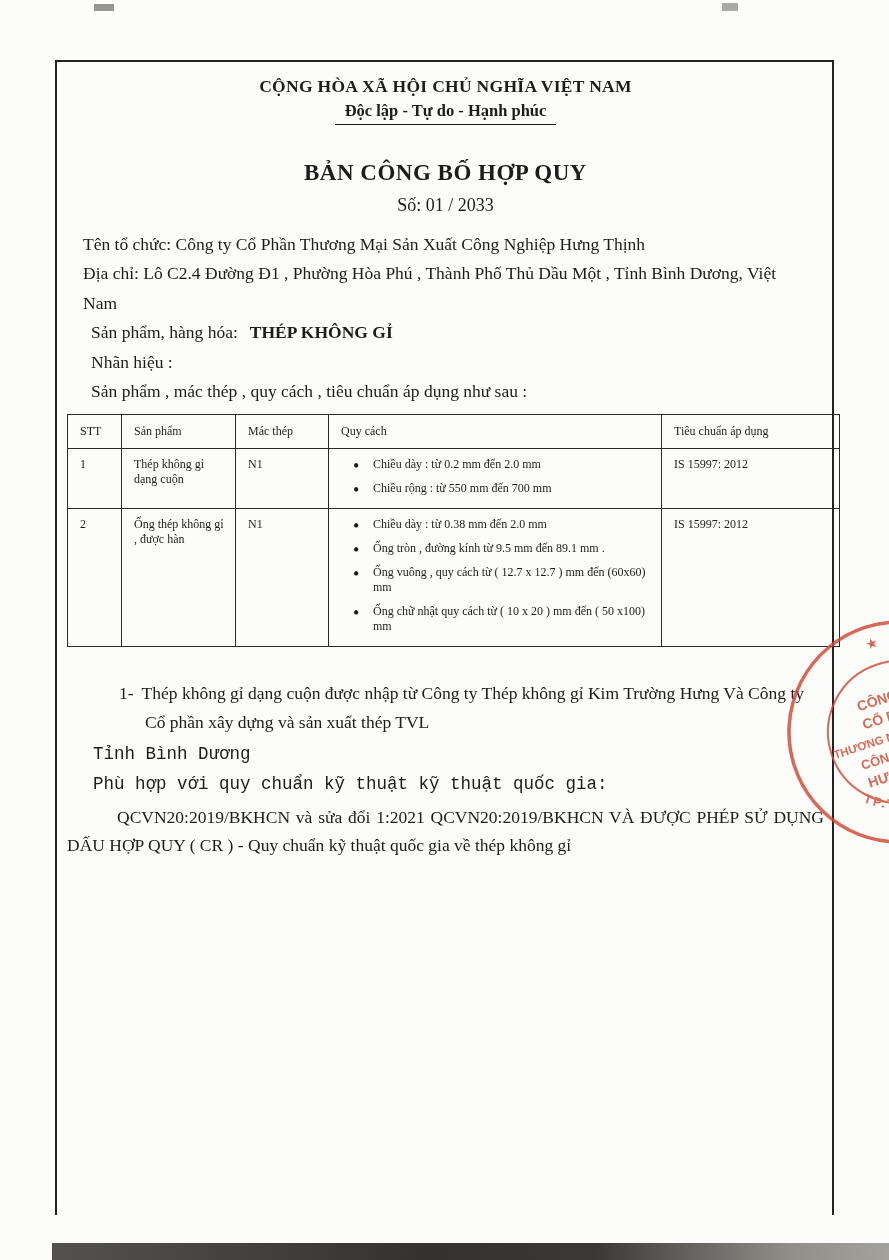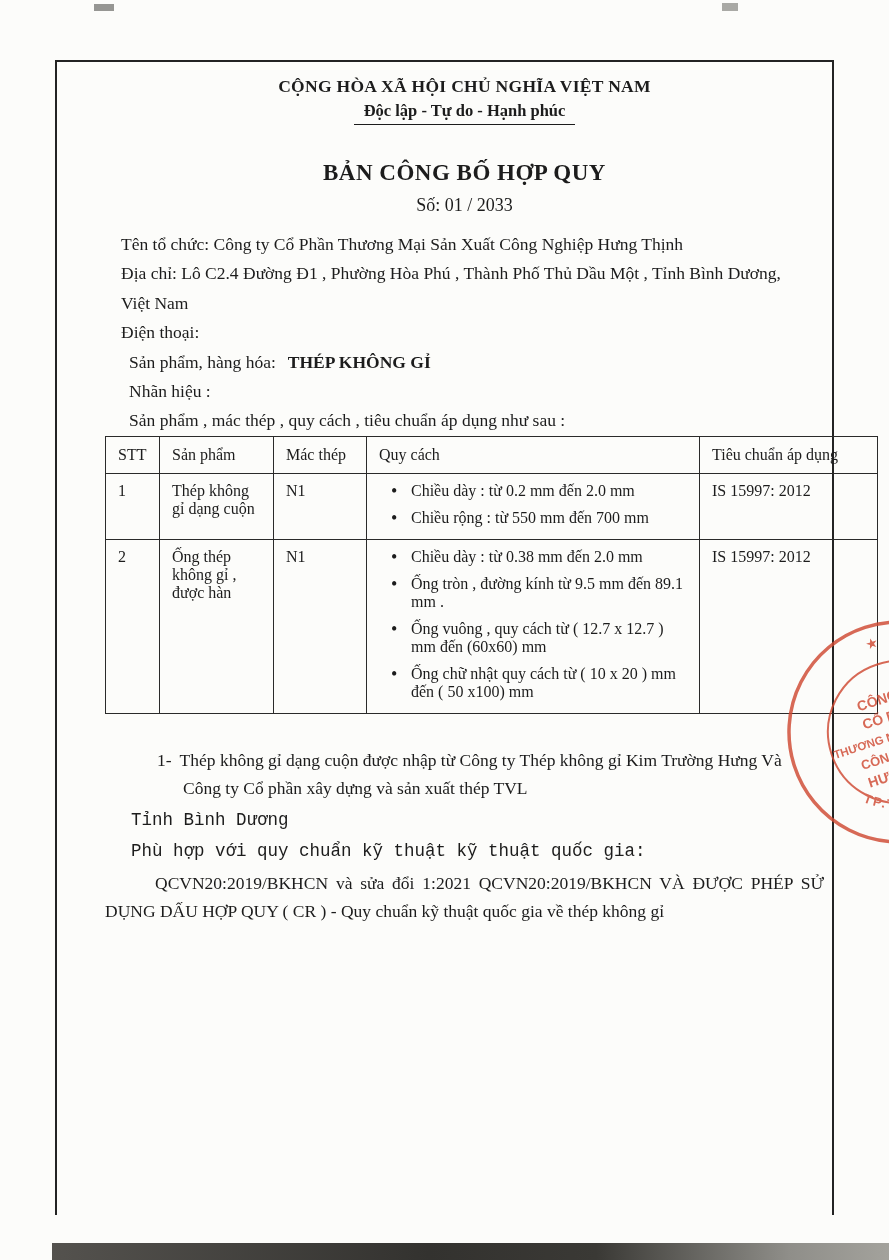--- a/index.html
+++ b/index.html
@@ -20,21 +20,20 @@
     background: linear-gradient(to right, #54524e, #33322f 45%, #3a3935 65%, #8f8e89 88%, #a3a29c);
   }
 
   
   .frame {
     position: absolute;
     left: 55px; top: 60px;
     width: 779px; height: 1155px;
     border: 2px solid #232323;
     border-bottom: none;
-    padding-left: 38px;
   }
   .content { padding: 14px 22px 0 24px; }
 
   .center { text-align: center; }
   .national-title { font-weight: bold; font-size: 17.5px; letter-spacing: .3px; }
   .motto {
     display: inline-block;
     font-weight: bold; font-size: 16.5px;
     border-bottom: 1.5px solid #1c1c1c;
     padding: 2px 10px 3px 10px;
@@ -48,22 +47,22 @@
   .para.indent { padding-left: 10px; }
   .bold { font-weight: bold; }
   .lbl { margin-right: 12px; }
 
   
   table.spec {
     border-collapse: collapse;
     table-layout: fixed;
     width: 772px;
     margin-left: -14px;
-    margin-top: 0;
-    font-size: 16px;
+    margin-top: 8px;
+    font-size: 12px;
   }
   table.spec th, table.spec td {
     border: 1.5px solid #2a2a2a;
     vertical-align: top;
     padding: 8px 8px 10px 12px;
     text-align: left;
     font-weight: normal;
   }
   table.spec th { padding-top: 9px; padding-bottom: 9px; }
   td.c, th.c { text-align: center; }
@@ -111,21 +110,20 @@
     <div class="center">
       <div class="national-title">CỘNG HÒA XÃ HỘI CHỦ NGHĨA VIỆT NAM</div>
       <div><span class="motto">Độc lập - Tự do - Hạnh phúc</span></div>
       <div class="doc-title">BẢN CÔNG BỐ HỢP QUY</div>
       <div class="doc-no">Số: 01 / 2033</div>
     </div>
 
     <div class="paras">
       <div class="para">Tên tổ chức: Công ty Cổ Phần Thương Mại Sản Xuất Công Nghiệp Hưng Thịnh</div>
       <div class="para">Địa chỉ: Lô C2.4 Đường Đ1 , Phường Hòa Phú , Thành Phố Thủ Dầu Một , Tỉnh Bình Dương, Việt Nam</div>
-      <div class="para">Điện thoại:</div>
       <div class="para indent">
         <span class="lbl">Sản phẩm, hàng hóa:</span><span class="bold">THÉP KHÔNG GỈ</span>
       </div>
       <div class="para indent">Nhãn hiệu :</div>
       <div class="para indent">Sản phẩm , mác thép , quy cách , tiêu chuẩn áp dụng như sau :</div>
     </div>
 
     <table class="spec">
       <colgroup>
         <col style="width:54px">

